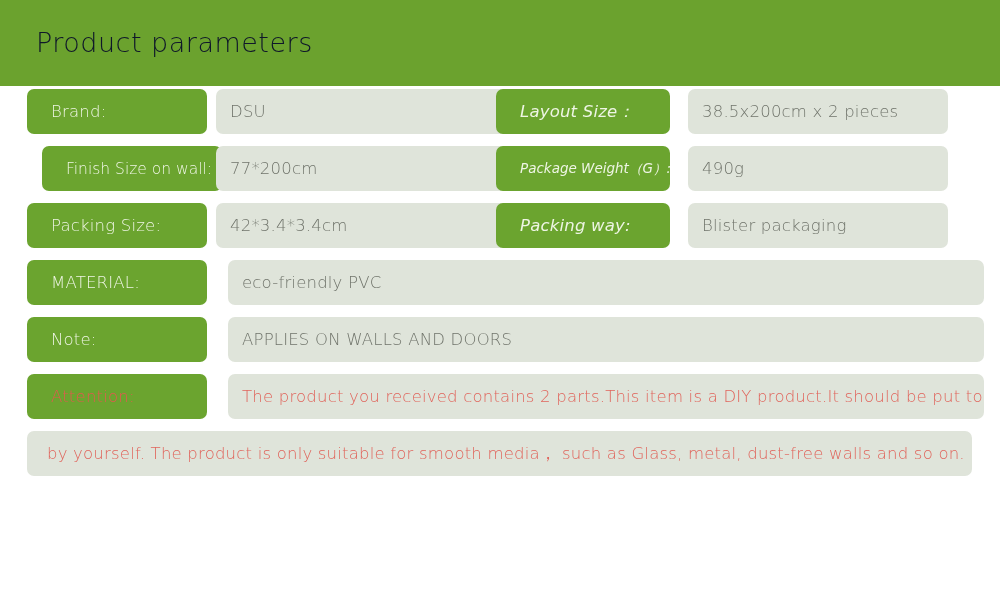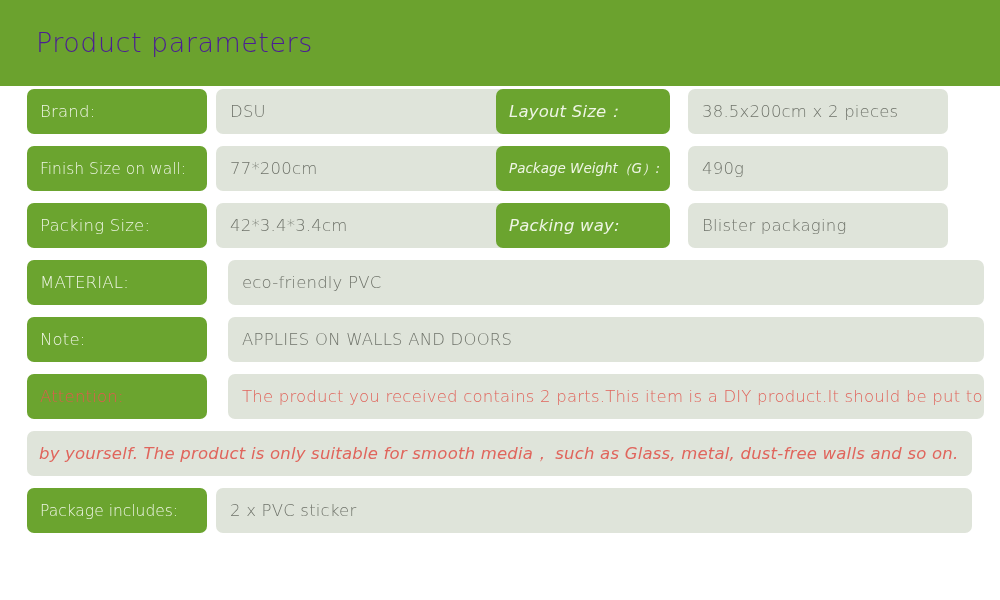--- a/index.html
+++ b/index.html
@@ -30,21 +30,21 @@
     height: 86px;
     background: #6ba22e;
   }
   .banner-title {
     position: absolute;
     left: 36px;
     top: 26px;
     font-size: 27px;
     line-height: 34px;
     letter-spacing: 0.5px;
-    color: #4c1d95;
+    color: #0f172a;
     font-weight: 300;
     white-space: nowrap;
   }
 
   
   .rows {
     position: absolute;
     left: 0;
     top: 86px;
     width: 1000px;
@@ -61,21 +61,21 @@
     top: 3px;
     height: 45px;
     background: #6ba42f;
     border-radius: 7px;
     color: #eef5e4;
     font-weight: 300;
     font-size: 16.5px;
     letter-spacing: 0.2px;
     display: flex;
     align-items: center;
-    padding-left: 13px;
+    padding-left: 24px;
     box-sizing: border-box;
     white-space: nowrap;
     overflow: hidden;
   }
 
   
   .value {
     position: absolute;
     top: 3px;
     height: 45px;
@@ -100,29 +100,28 @@
   .val-b { left: 688px; width: 260px; }
 
   
   .lbl-full { left: 27px;  width: 180px; }
   .val-full { left: 228px; width: 756px; }
 
   
   .val-cont {
     left: 27px;
     width: 945px;
-    padding-left: 12px;
-    font-style: italic;
+    padding-left: 20px;
   }
 
   
   .val-last { left: 216px; width: 756px; }
 
   
-  .label.tight  { font-size: 15.5px; letter-spacing: 0px; }
+  .label.tight  { font-size: 15.5px; letter-spacing: 0px; margin-left: 15px; }
   .label.tighter{ font-size: 13.5px; letter-spacing: 0px; }
 
   
   .label.alert { color: #e2594e; }
   .value.alert { color: #e0655c; }
 </style>
 </head>
 <body>
 
 <div class="sheet">
@@ -166,19 +165,15 @@
 
     <div class="row">
       <div class="label lbl-full alert">Attention:</div>
       <div class="value val-full alert">The product you received contains 2 parts.This item is a DIY product.It should be put together</div>
     </div>
 
     <div class="row">
       <div class="value val-cont alert">by yourself. The product is only suitable for smooth media，  such as Glass, metal, dust-free walls and so on.</div>
     </div>
 
-    <div class="row">
-      <div class="label lbl-full tight">Package includes:</div>
-      <div class="value val-last">2 x PVC sticker</div>
-    </div>
 
   </div>
 </div>
 
 </body></html>

